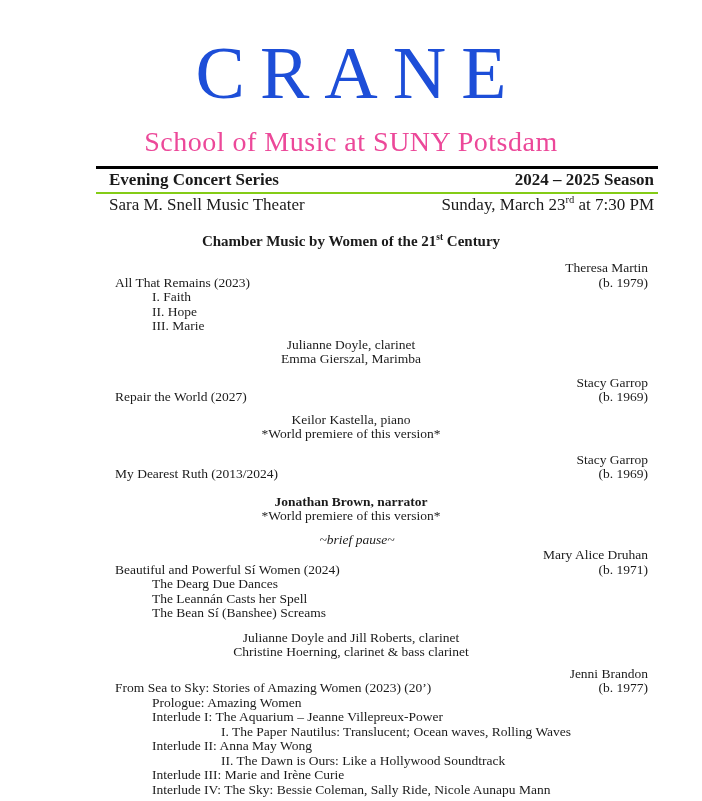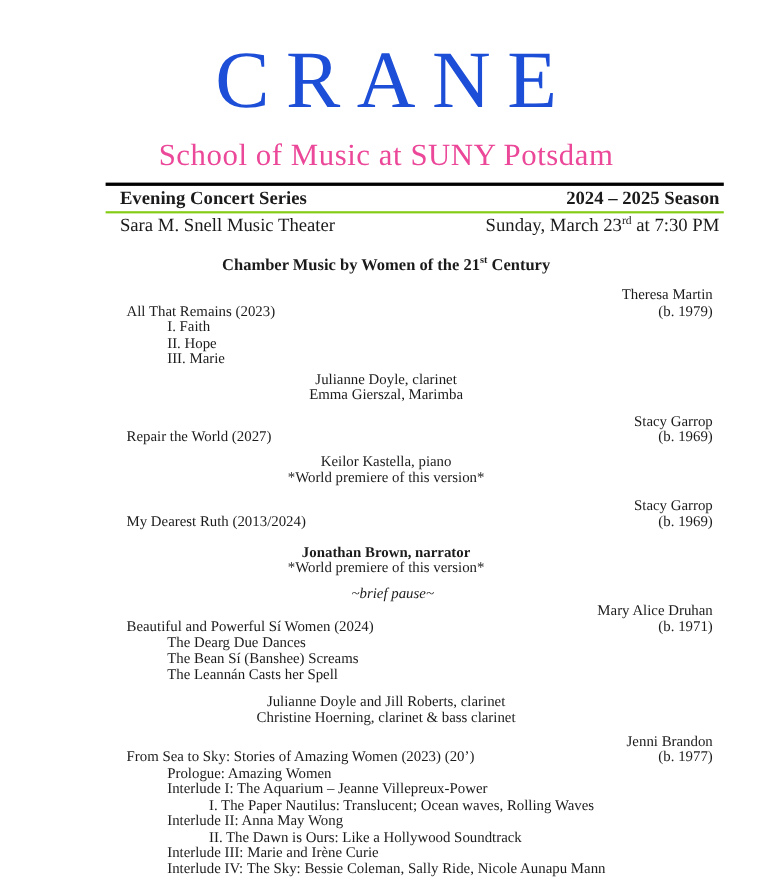--- a/index.html
+++ b/index.html
@@ -56,21 +56,21 @@
   
   .program {
     margin:11px 54px 0 115px;
     font-size:13.5px;
     line-height:14.5px;
   }
   .piece-header { display:flex; justify-content:space-between; align-items:flex-end; }
   .piece-title { white-space:nowrap; }
   .composer-block { text-align:right; white-space:nowrap; }
   .movements div { margin-left:37px; }
-  .movements div.deep { margin-left:75px; }
+  .movements div.deep { margin-left:106px; }
   .performers {
     margin:4px -54px 0 -115px;
     text-align:center;
   }
   .premiere-note {
     margin:0 -54px 0 -115px;
     text-align:center;
   }
   .pause-line {
     margin:9px -54px 1px -115px;
@@ -162,22 +162,22 @@
     <div class="piece piece-4">
       <div class="piece-header">
         <span class="piece-title">Beautiful and Powerful Sí Women (2024)</span>
         <span class="composer-block">
           <div>Mary Alice Druhan</div>
           <div>(b. 1971)</div>
         </span>
       </div>
       <div class="movements">
         <div>The Dearg Due Dances</div>
+        <div>The Leannán Casts her Spell</div>
         <div>The Bean Sí (Banshee) Screams</div>
-        <div>The Leannán Casts her Spell</div>
       </div>
       <div class="performers">
         <div>Julianne Doyle and Jill Roberts, clarinet</div>
         <div>Christine Hoerning, clarinet &amp; bass clarinet</div>
       </div>
     </div>
 
     <div class="piece piece-5">
       <div class="piece-header">
         <span class="piece-title">From Sea to Sky: Stories of Amazing Women (2023) (20’)</span>

